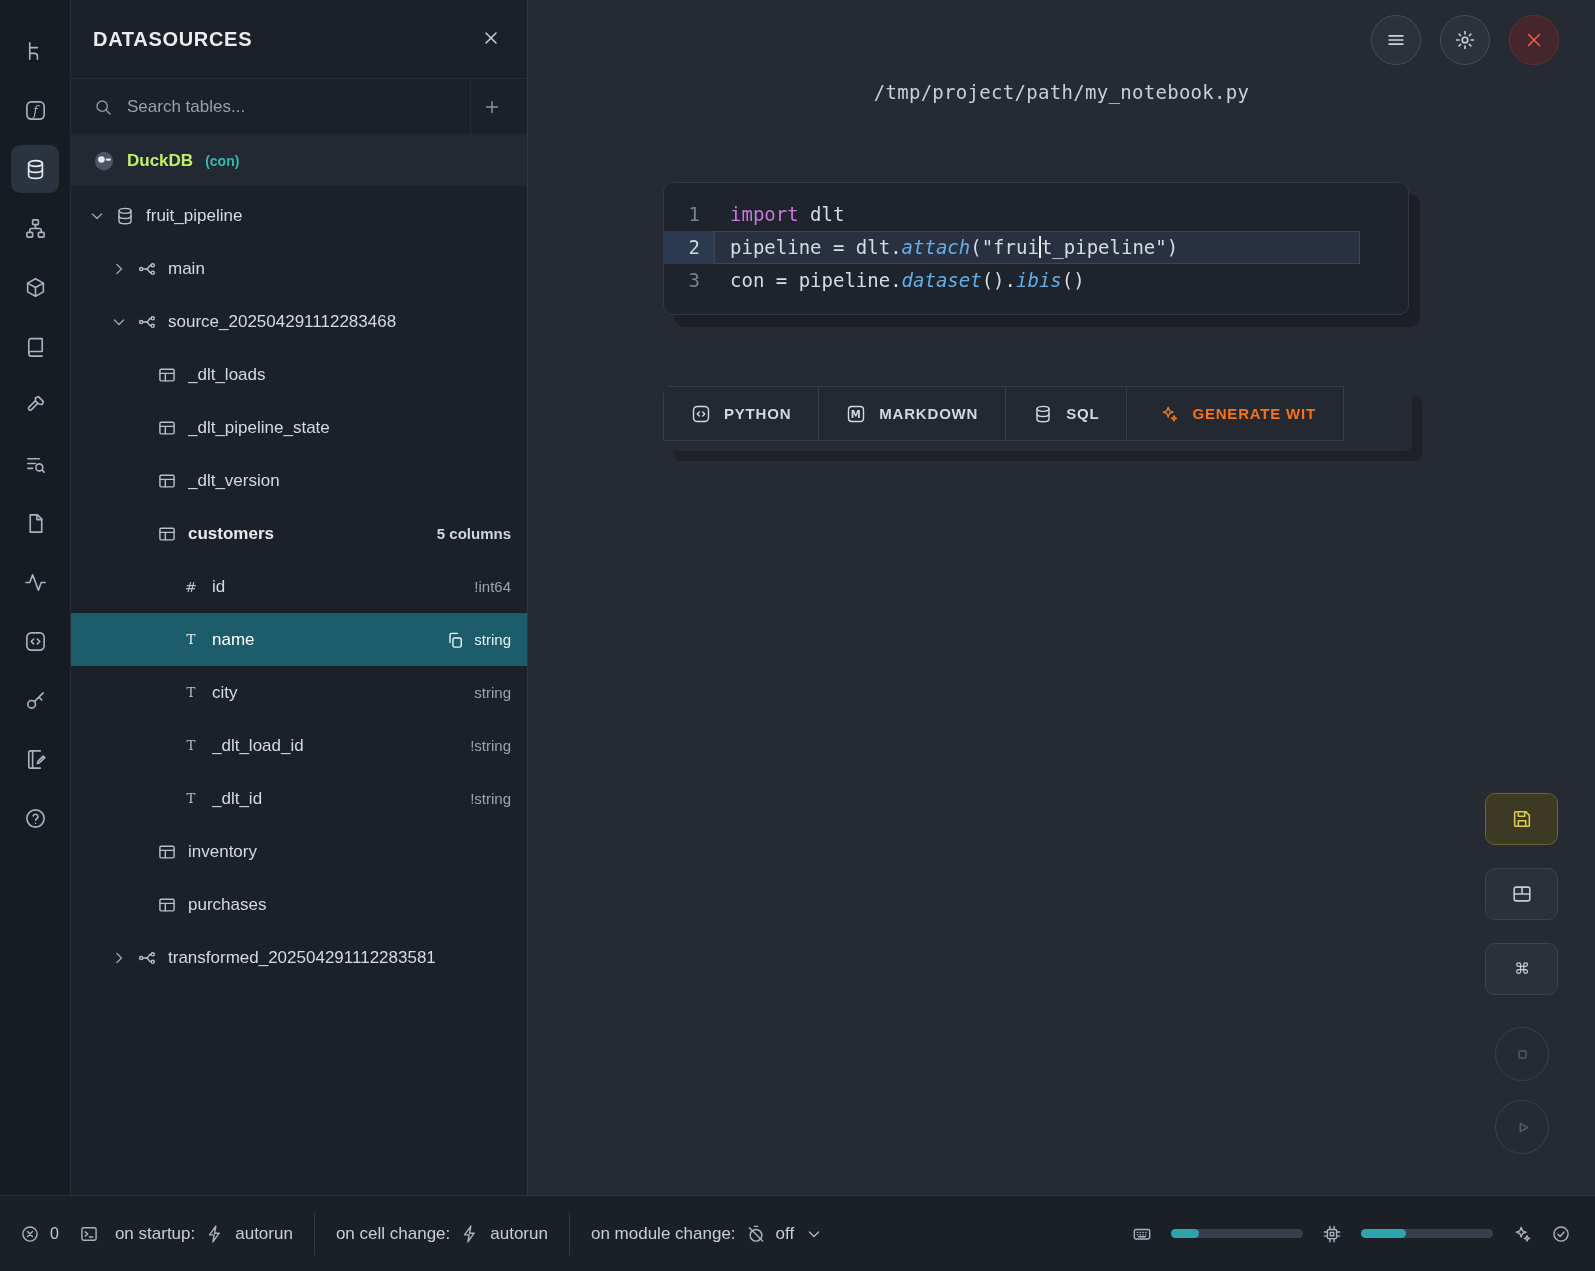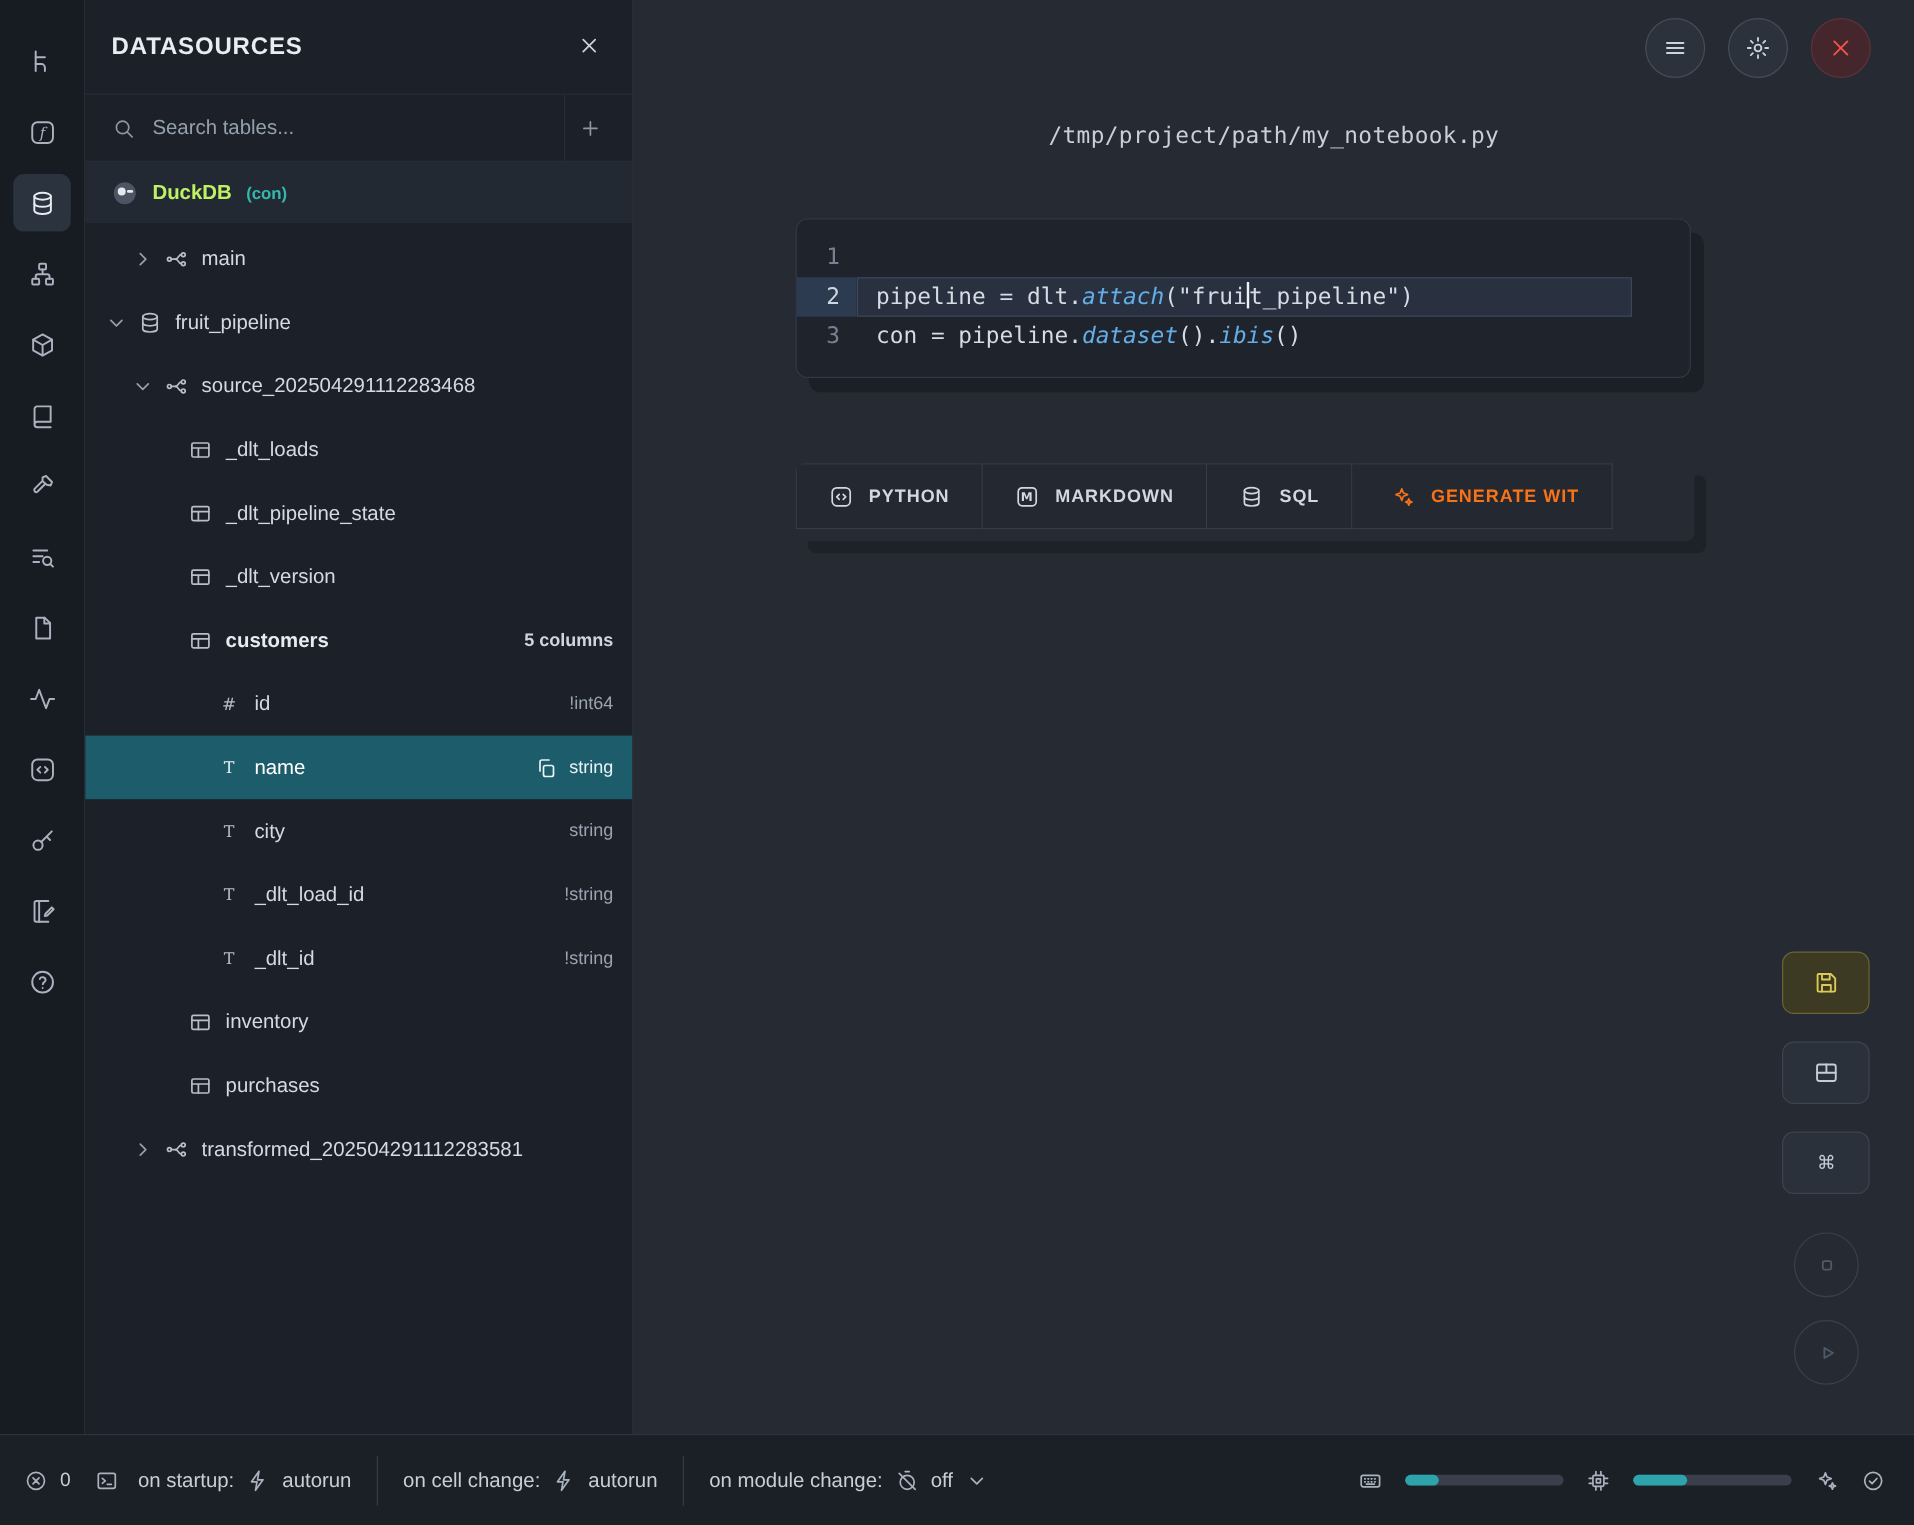--- a/index.html
+++ b/index.html
@@ -61,21 +61,21 @@
   
   .main { flex:1; position:relative; background:#262b33; }
 
   .top-actions { position:absolute; top:15px; right:36px; display:flex; gap:19px; }
   .circle-btn { width:50px; height:50px; border-radius:50%; background:#2c323c;
     border:1px solid #454d59; color:#cdd3db; display:flex; align-items:center;
     justify-content:center; cursor:pointer; }
   .circle-btn .icon svg { width:22px; height:22px; }
   .circle-btn.danger { background:#45262c; border-color:#5d323a; color:#f4564a; }
 
-  .file-path { position:absolute; top:102px; left:0; width:100%; text-align:center;
+  .file-path { position:absolute; top:81px; left:0; width:100%; text-align:center;
     font-family:"DejaVu Sans Mono", monospace; font-size:19px; color:#c8cfd8; letter-spacing:.3px; }
 
   .cell { position:absolute; top:182px; left:135px; width:746px; background:#1e232c;
     border:1px solid #323945; border-radius:10px; padding:15px 0 17px;
     box-shadow:11px 12px 0 rgba(0,0,0,.24); }
   .code-line { display:flex; align-items:center; height:33px;
     font-family:"DejaVu Sans Mono", monospace; font-size:19px; color:#d6dce4; }
   .gutter { width:50px; flex:none; text-align:right; padding-right:14px; color:#77818f;
     height:33px; line-height:33px; }
   .code-text { flex:1; margin-right:48px; padding-left:16px; height:33px; line-height:33px; white-space:pre; }
@@ -283,51 +283,51 @@
           <svg viewBox="0 0 24 24">
             <circle cx="12" cy="12" r="10" fill="#4d5565"></circle>
             <circle cx="9.2" cy="10.4" r="3.6" fill="#e6eaf0"></circle>
             <rect x="14" y="9.2" width="5.6" height="2.4" rx="1.2" fill="#e6eaf0"></rect>
           </svg>
         </span>
       <span class="conn-name">DuckDB</span>
       <span class="conn-badge">(con)</span>
     </div>
     <div class="tree">
+        <div class="tree-row d0">
+          <span class="icon chev">
+            <svg viewBox="0 0 24 24" fill="none" stroke="currentColor" stroke-width="1.7" stroke-linecap="round" stroke-linejoin="round">
+              <path d="M6.5 9.5l5.5 5.5 5.5-5.5"></path>
+            </svg>
+          </span>
+          <span class="icon kind">
+            <svg viewBox="0 0 24 24" fill="none" stroke="currentColor" stroke-width="1.7" stroke-linecap="round" stroke-linejoin="round">
+              <ellipse cx="12" cy="5.8" rx="7.2" ry="3"></ellipse>
+              <path d="M4.8 5.8v12.4c0 1.7 3.2 3 7.2 3s7.2-1.3 7.2-3V5.8"></path>
+              <path d="M4.8 12c0 1.7 3.2 3 7.2 3s7.2-1.3 7.2-3"></path>
+            </svg>
+          </span>
+          <span class="tree-label">fruit_pipeline</span>
+        </div>
         <div class="tree-row d1">
           <span class="icon chev">
             <svg viewBox="0 0 24 24" fill="none" stroke="currentColor" stroke-width="1.7" stroke-linecap="round" stroke-linejoin="round">
               <path d="M9.5 6.5L15 12l-5.5 5.5"></path>
             </svg>
           </span>
           <span class="icon kind">
             <svg viewBox="0 0 24 24" fill="none" stroke="currentColor" stroke-width="1.7" stroke-linecap="round" stroke-linejoin="round">
               <circle cx="5" cy="12" r="1.9"></circle>
               <path d="M6.9 12H11"></path>
               <path d="M11 12c3.5 0 2.5-4.5 6-4.5M11 12c3.5 0 2.5 4.5 6 4.5"></path>
               <circle cx="18.9" cy="7.5" r="1.9"></circle>
               <circle cx="18.9" cy="16.5" r="1.9"></circle>
             </svg>
           </span>
           <span class="tree-label">main</span>
-        </div>
-        <div class="tree-row d0">
-          <span class="icon chev">
-            <svg viewBox="0 0 24 24" fill="none" stroke="currentColor" stroke-width="1.7" stroke-linecap="round" stroke-linejoin="round">
-              <path d="M6.5 9.5l5.5 5.5 5.5-5.5"></path>
-            </svg>
-          </span>
-          <span class="icon kind">
-            <svg viewBox="0 0 24 24" fill="none" stroke="currentColor" stroke-width="1.7" stroke-linecap="round" stroke-linejoin="round">
-              <ellipse cx="12" cy="5.8" rx="7.2" ry="3"></ellipse>
-              <path d="M4.8 5.8v12.4c0 1.7 3.2 3 7.2 3s7.2-1.3 7.2-3V5.8"></path>
-              <path d="M4.8 12c0 1.7 3.2 3 7.2 3s7.2-1.3 7.2-3"></path>
-            </svg>
-          </span>
-          <span class="tree-label">fruit_pipeline</span>
         </div>
         <div class="tree-row d1">
           <span class="icon chev">
             <svg viewBox="0 0 24 24" fill="none" stroke="currentColor" stroke-width="1.7" stroke-linecap="round" stroke-linejoin="round">
               <path d="M6.5 9.5l5.5 5.5 5.5-5.5"></path>
             </svg>
           </span>
           <span class="icon kind">
             <svg viewBox="0 0 24 24" fill="none" stroke="currentColor" stroke-width="1.7" stroke-linecap="round" stroke-linejoin="round">
               <circle cx="5" cy="12" r="1.9"></circle>
@@ -500,20 +500,21 @@
               <path d="M6 6l12 12M18 6L6 18"></path>
             </svg>
           </span>
         </button>
       </div>
     <div class="file-path">/tmp/project/path/my_notebook.py</div>
     <div class="cell">
       <div>
           <div class="code-line">
             <span class="gutter">1</span>
+            <span class="code-text"><span class="tok keyword">import</span><span class="tok plain"> dlt</span></span>
           </div>
           <div class="code-line active">
             <span class="gutter">2</span>
             <span class="code-text"><span class="tok plain">pipeline = dlt.</span><span class="tok method">attach</span><span class="tok plain">("frui</span><span class="caret"></span><span class="tok plain">t_pipeline")</span></span>
           </div>
           <div class="code-line">
             <span class="gutter">3</span>
             <span class="code-text"><span class="tok plain">con = pipeline.</span><span class="tok method">dataset</span><span class="tok plain">().</span><span class="tok method">ibis</span><span class="tok plain">()</span></span>
           </div>
         </div>

